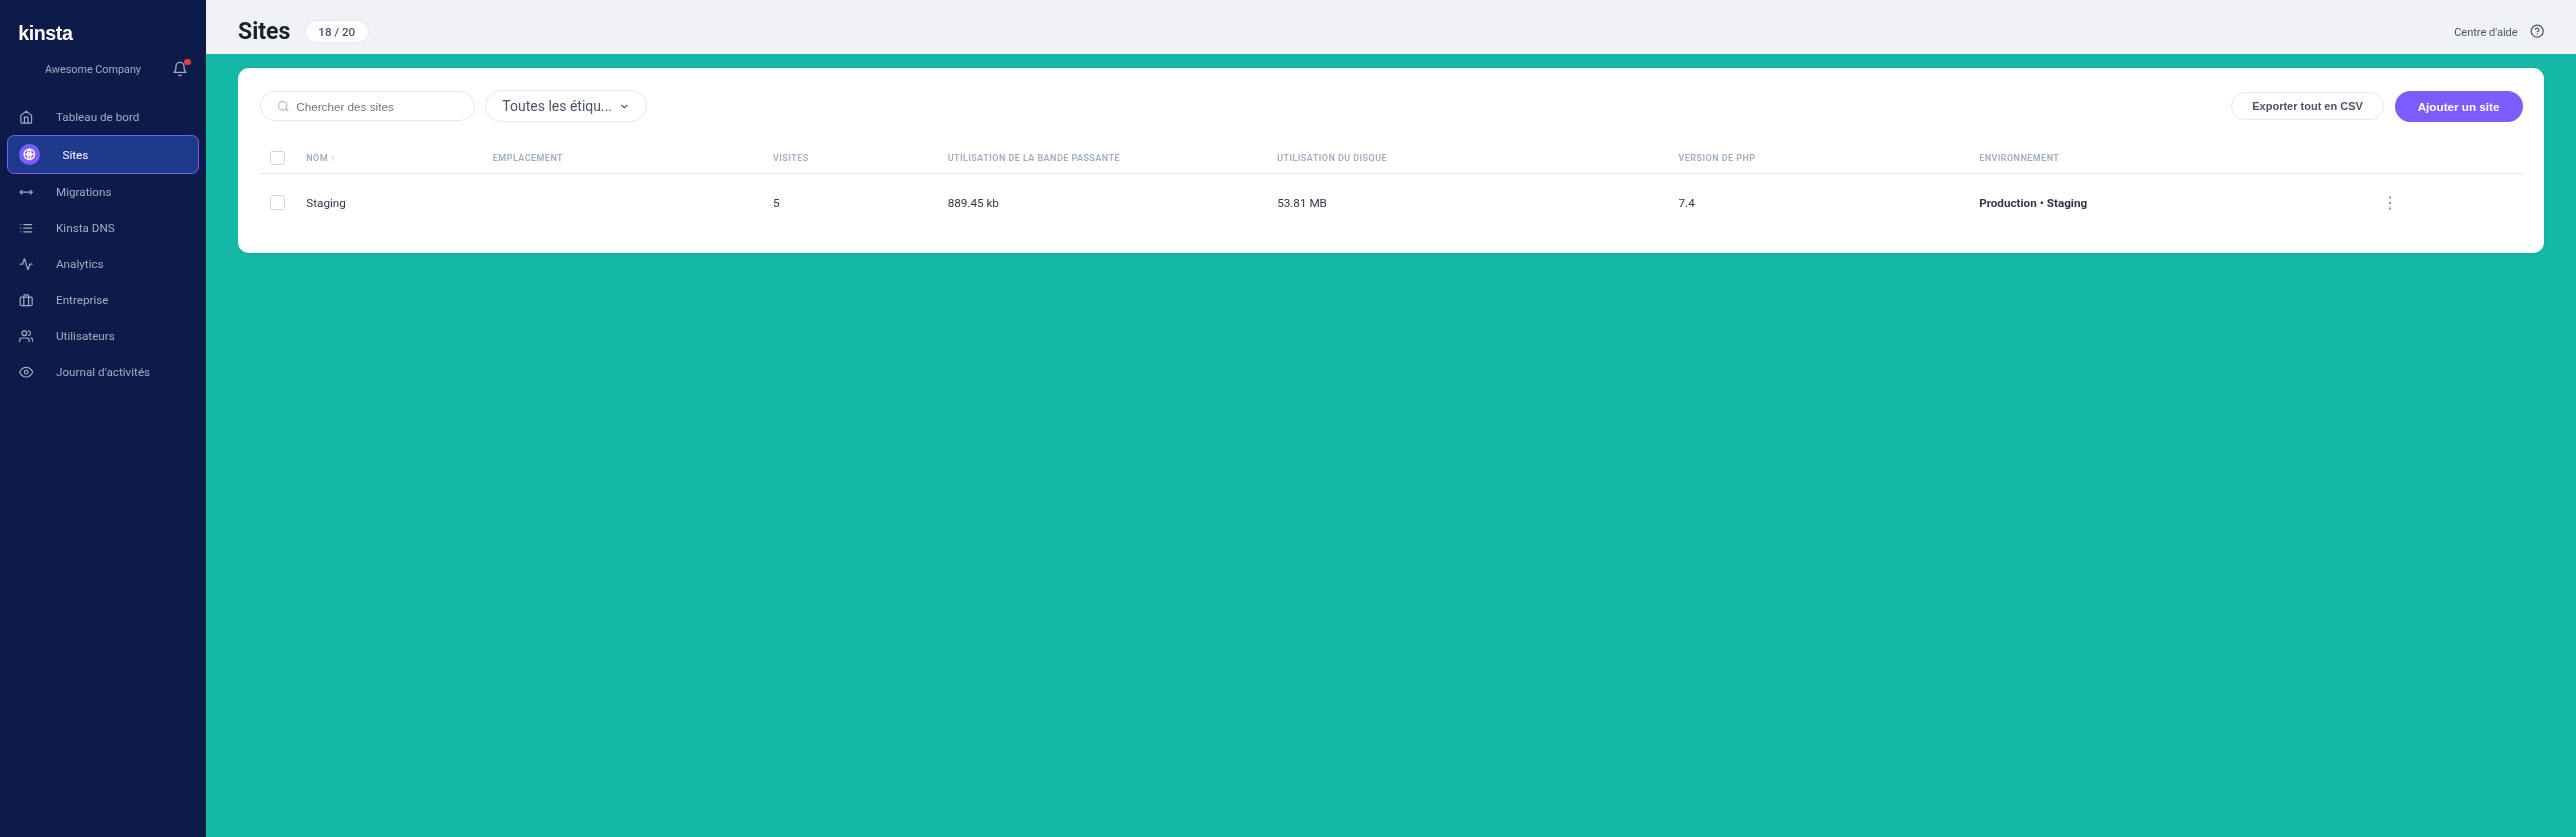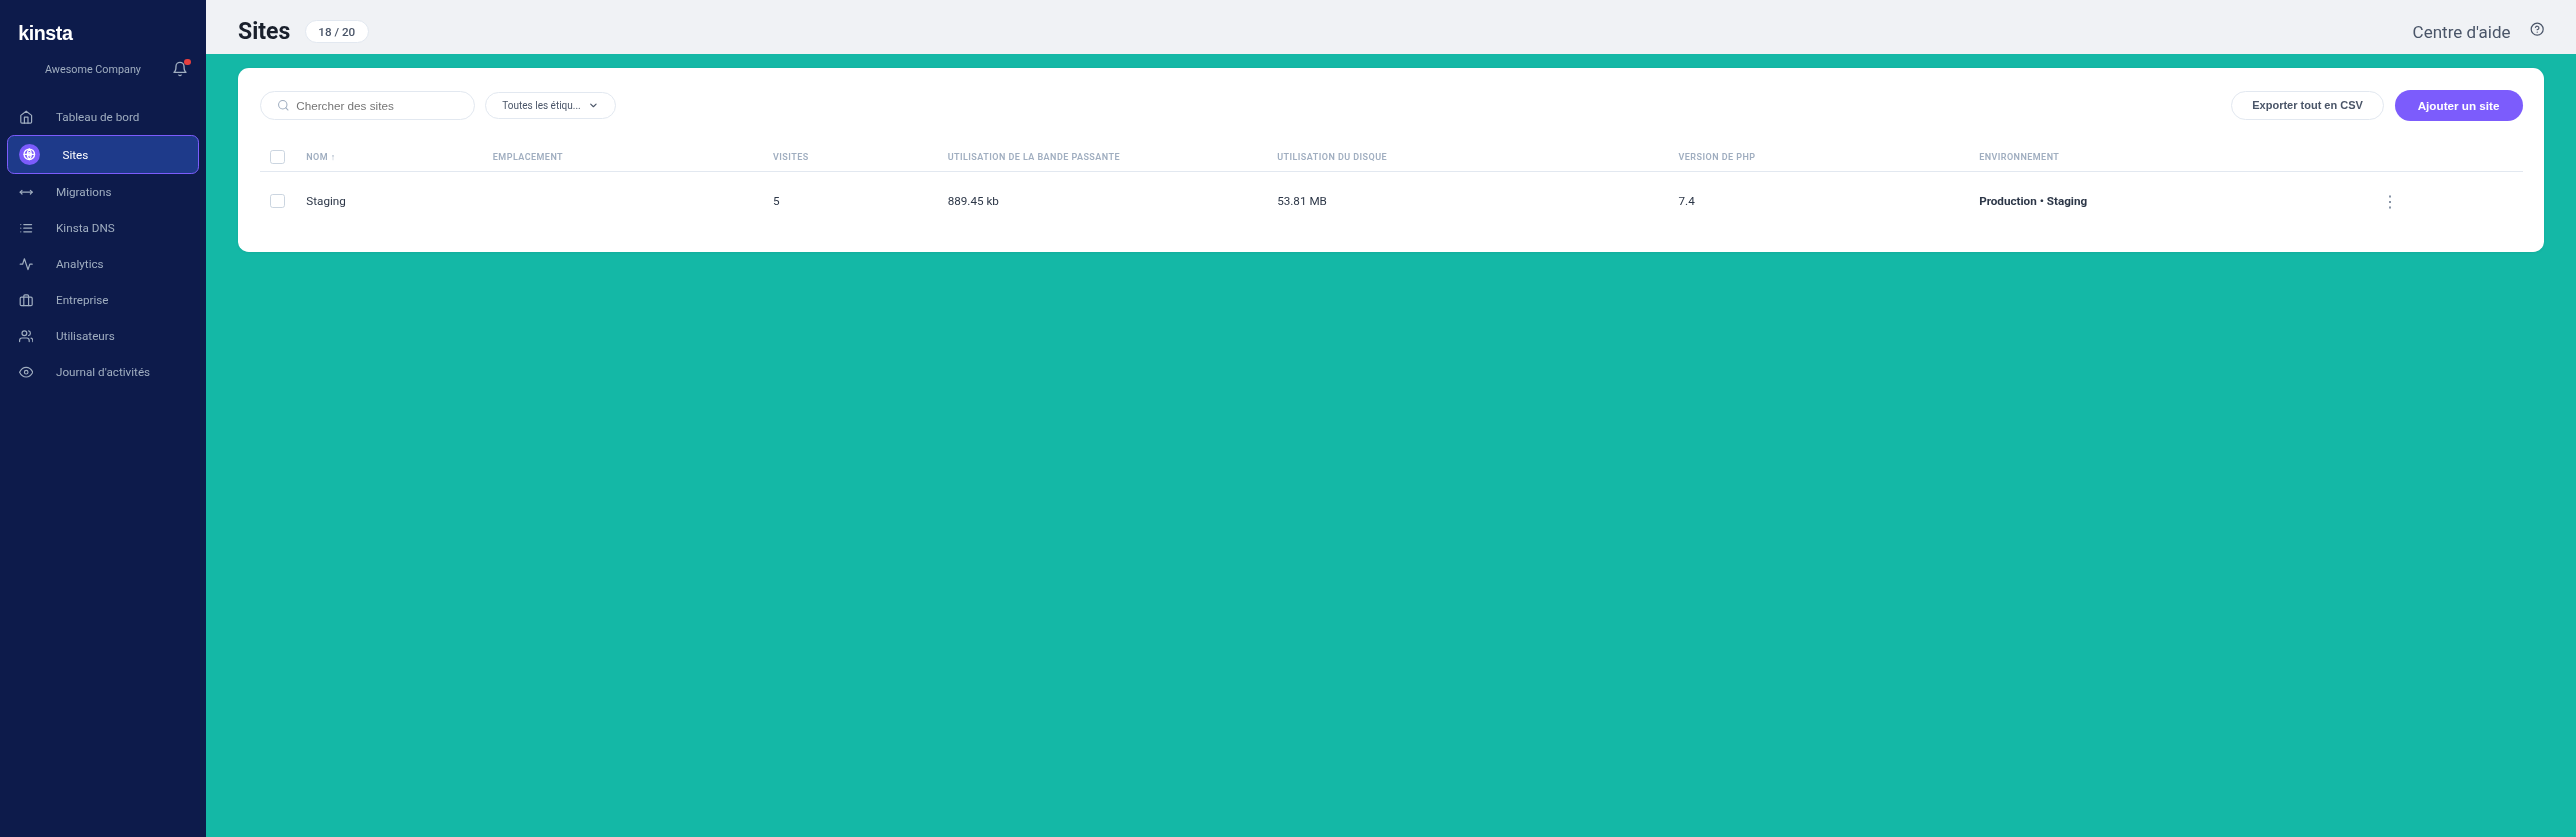--- a/index.html
+++ b/index.html
@@ -125,24 +125,24 @@
       background: #fff;
       border: 0.9px solid #e2e8f0;
       border-radius: 18px;
       padding: 3.6px 12.6px;
       font-size: 11.7px;
       color: #4a5568;
       font-weight: 500;
     }
     .help-link {
       display: flex;
-      align-items: flex-start;
-      gap: 19px;
+      align-items: flex-end;
+      gap: 12px;
       color: #4a5568;
-      font-size: 17px;
+      font-size: 11px;
       cursor: pointer;
     }
 
     
     .content {
       flex: 1;
       background: #14b8a6;
       padding: 14.4px 32px 32px 32px;
       overflow-y: auto;
     }
@@ -183,21 +183,21 @@
       flex-shrink: 0;
     }
     .filter-dropdown {
       display: flex;
       align-items: center;
       gap: 7.2px;
       background: #fff;
       border: 1.3px solid #e2e8f0;
       border-radius: 21.5px;
       padding: 7.2px 16px;
-      font-size: 10px;
+      font-size: 14px;
       color: #4a5568;
       cursor: pointer;
       white-space: nowrap;
     }
     .spacer { flex: 1; }
     .export-btn {
       background: #fff;
       border: 1.3px solid #e2e8f0;
       border-radius: 21.5px;
       padding: 7.2px 20px;

